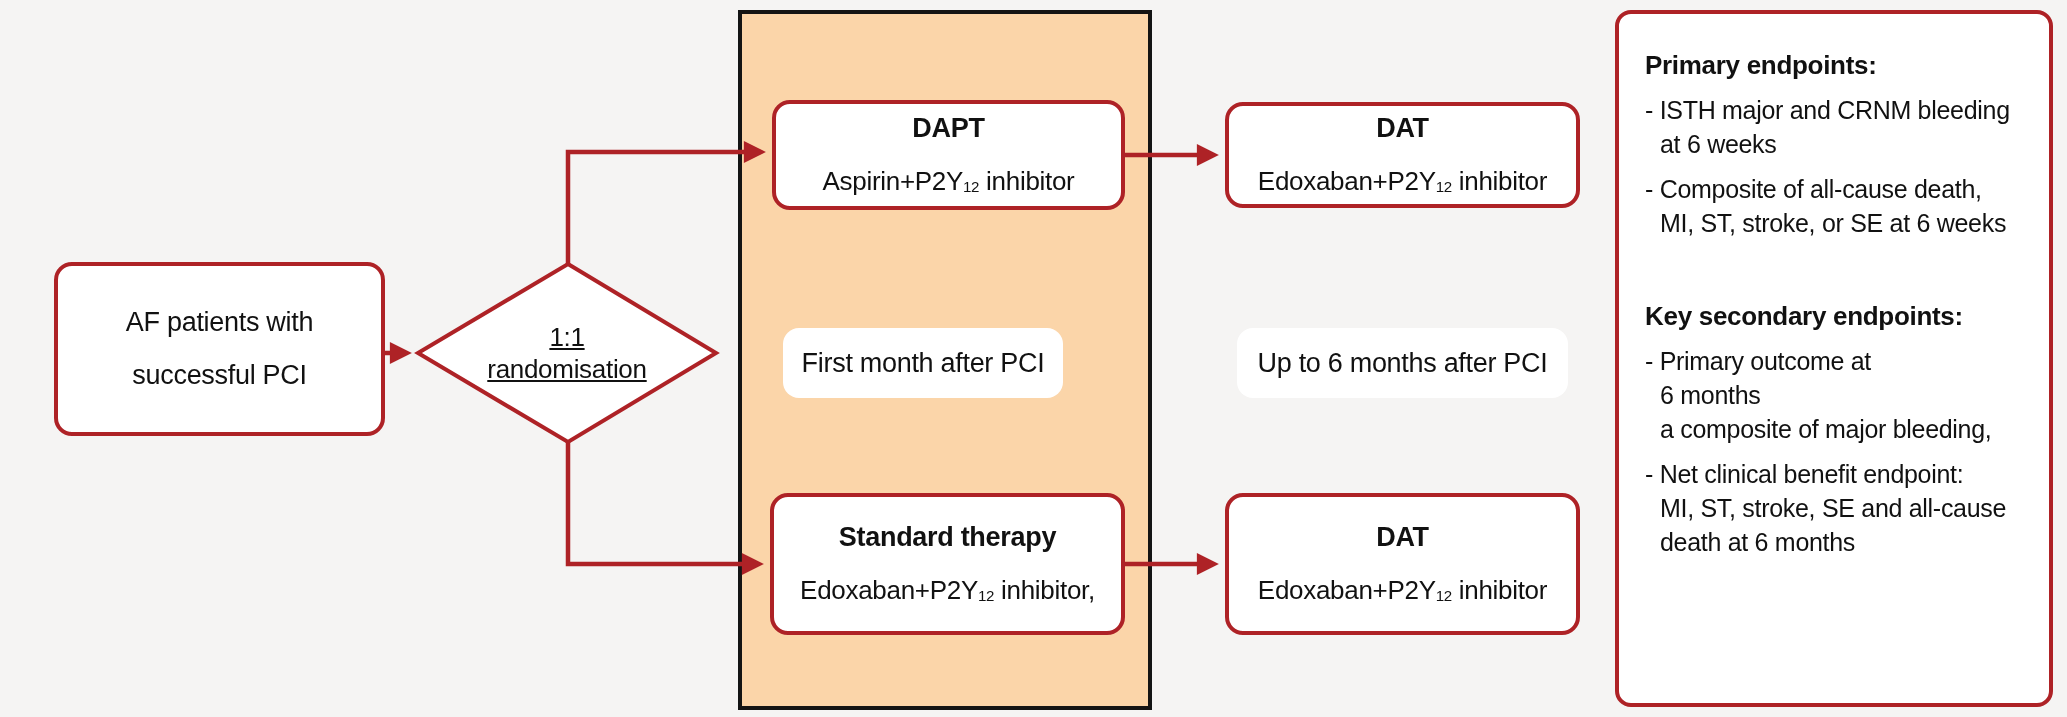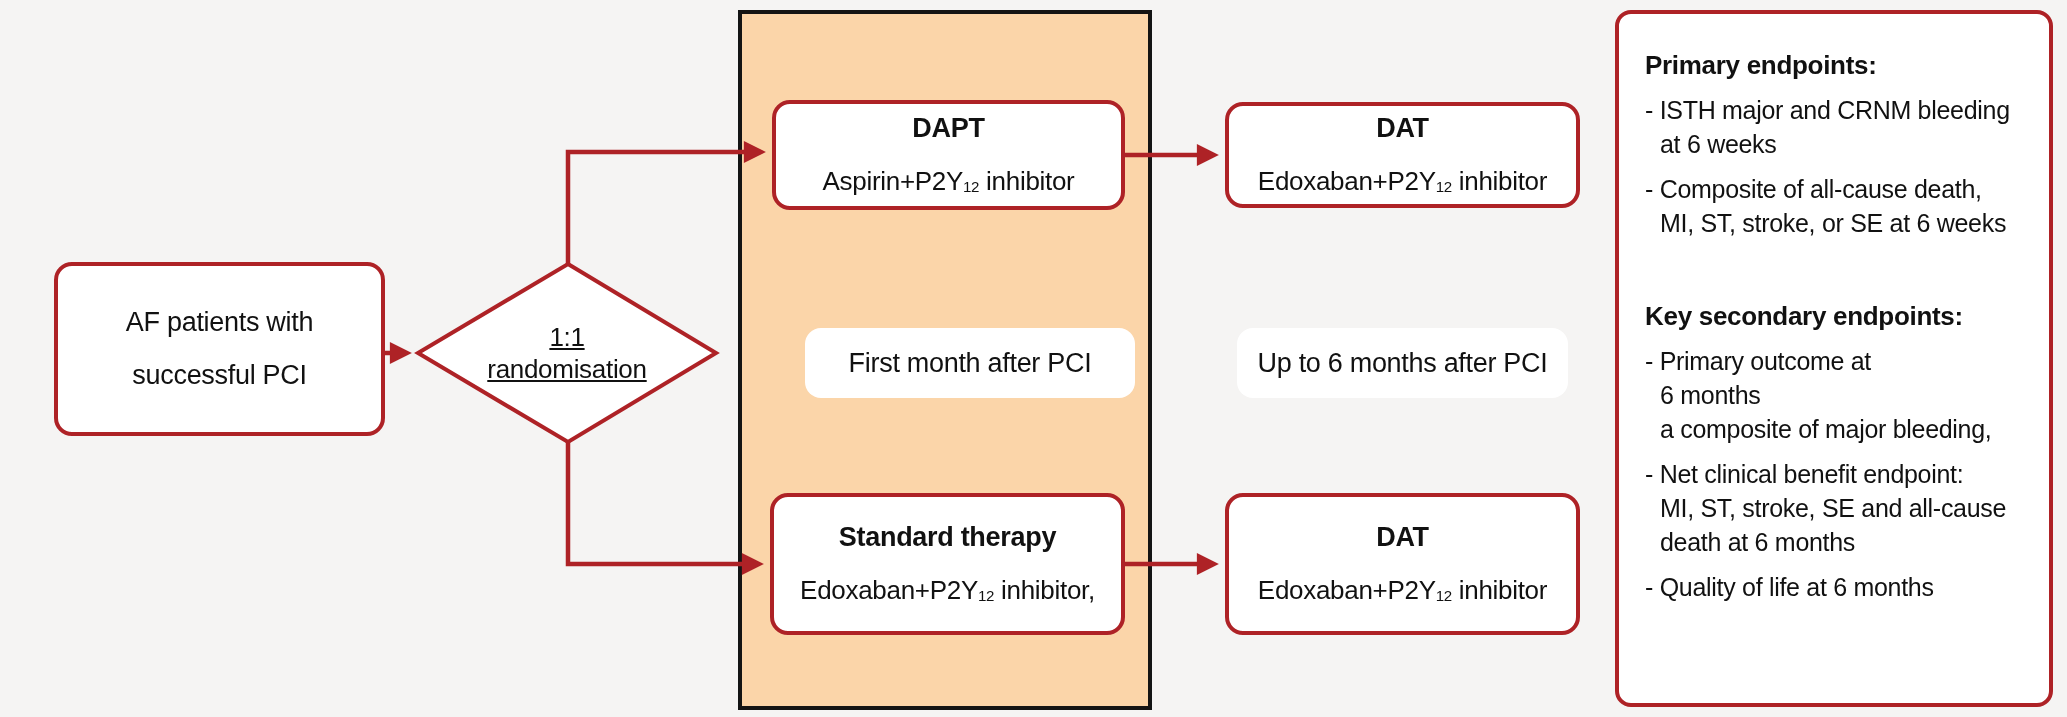--- a/index.html
+++ b/index.html
@@ -56,21 +56,21 @@
     border-radius:16px;
     display:flex;align-items:center;justify-content:center;
     text-align:center;font-size:27px;
     z-index:3;
   }
   #patients-box{left:18px;top:262px;width:331px;height:174px;font-size:27px;margin-left:36px;}
   #dapt-box{left:772px;top:100px;width:353px;height:110px;}
   #dat-top-box{left:1225px;top:102px;width:355px;height:106px;}
   #standard-box{left:770px;top:493px;width:355px;height:142px;}
   #dat-bottom-box{left:1225px;top:493px;width:355px;height:142px;}
-  #first-month-label{left:805px;top:328px;width:330px;height:70px;}
+  #first-month-label{left:783px;top:328px;width:280px;height:70px;}
   #six-months-label{left:1237px;top:328px;width:331px;height:70px;}
   sub.subscript{
     font-size:0.58em;
     line-height:0;
     position:relative;bottom:-0.15em;
     vertical-align:baseline;
   }
   .endpoints-panel{
     position:absolute;left:1615px;top:10px;width:438px;height:697px;
     background:#ffffff;
@@ -149,16 +149,15 @@
     <div class="ep-line item-start">- Composite of all-cause death,</div>
     <div class="ep-line cont">MI, ST, stroke, or SE at 6 weeks</div>
 
     <div class="ep-title secondary">Key secondary endpoints:</div>
     <div class="ep-line item-start">- Primary outcome at</div>
     <div class="ep-line cont">6 months</div>
     <div class="ep-line cont">a composite of major bleeding,</div>
     <div class="ep-line item-start">- Net clinical benefit endpoint:</div>
     <div class="ep-line cont">MI, ST, stroke, SE and all-cause</div>
     <div class="ep-line cont">death at 6 months</div>
-    <div class="ep-line item-start">- Quality of life at 6 months</div>
   </div>
 
 </div>
 
 </body></html>

